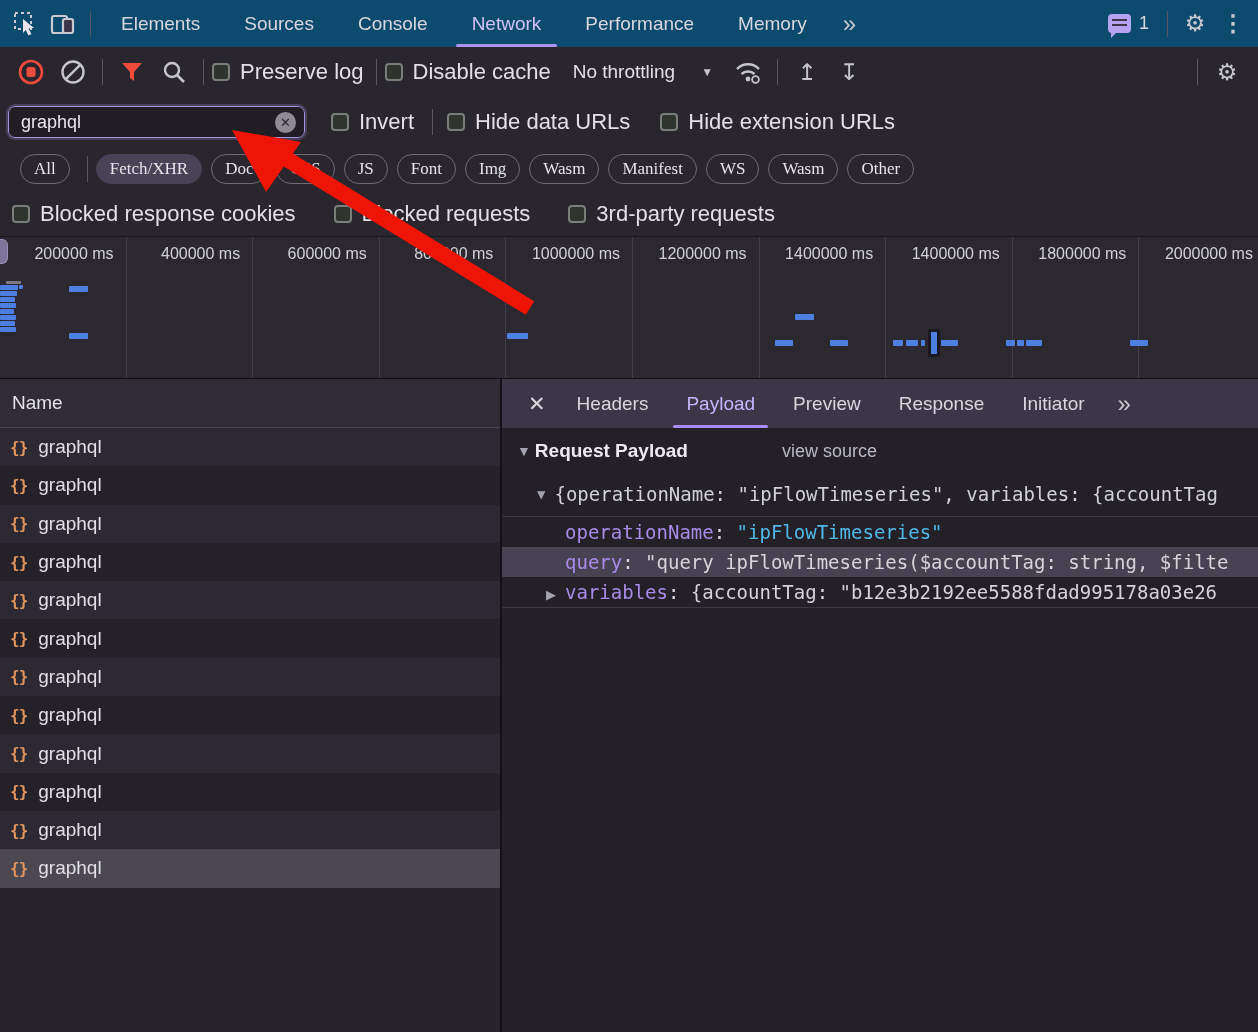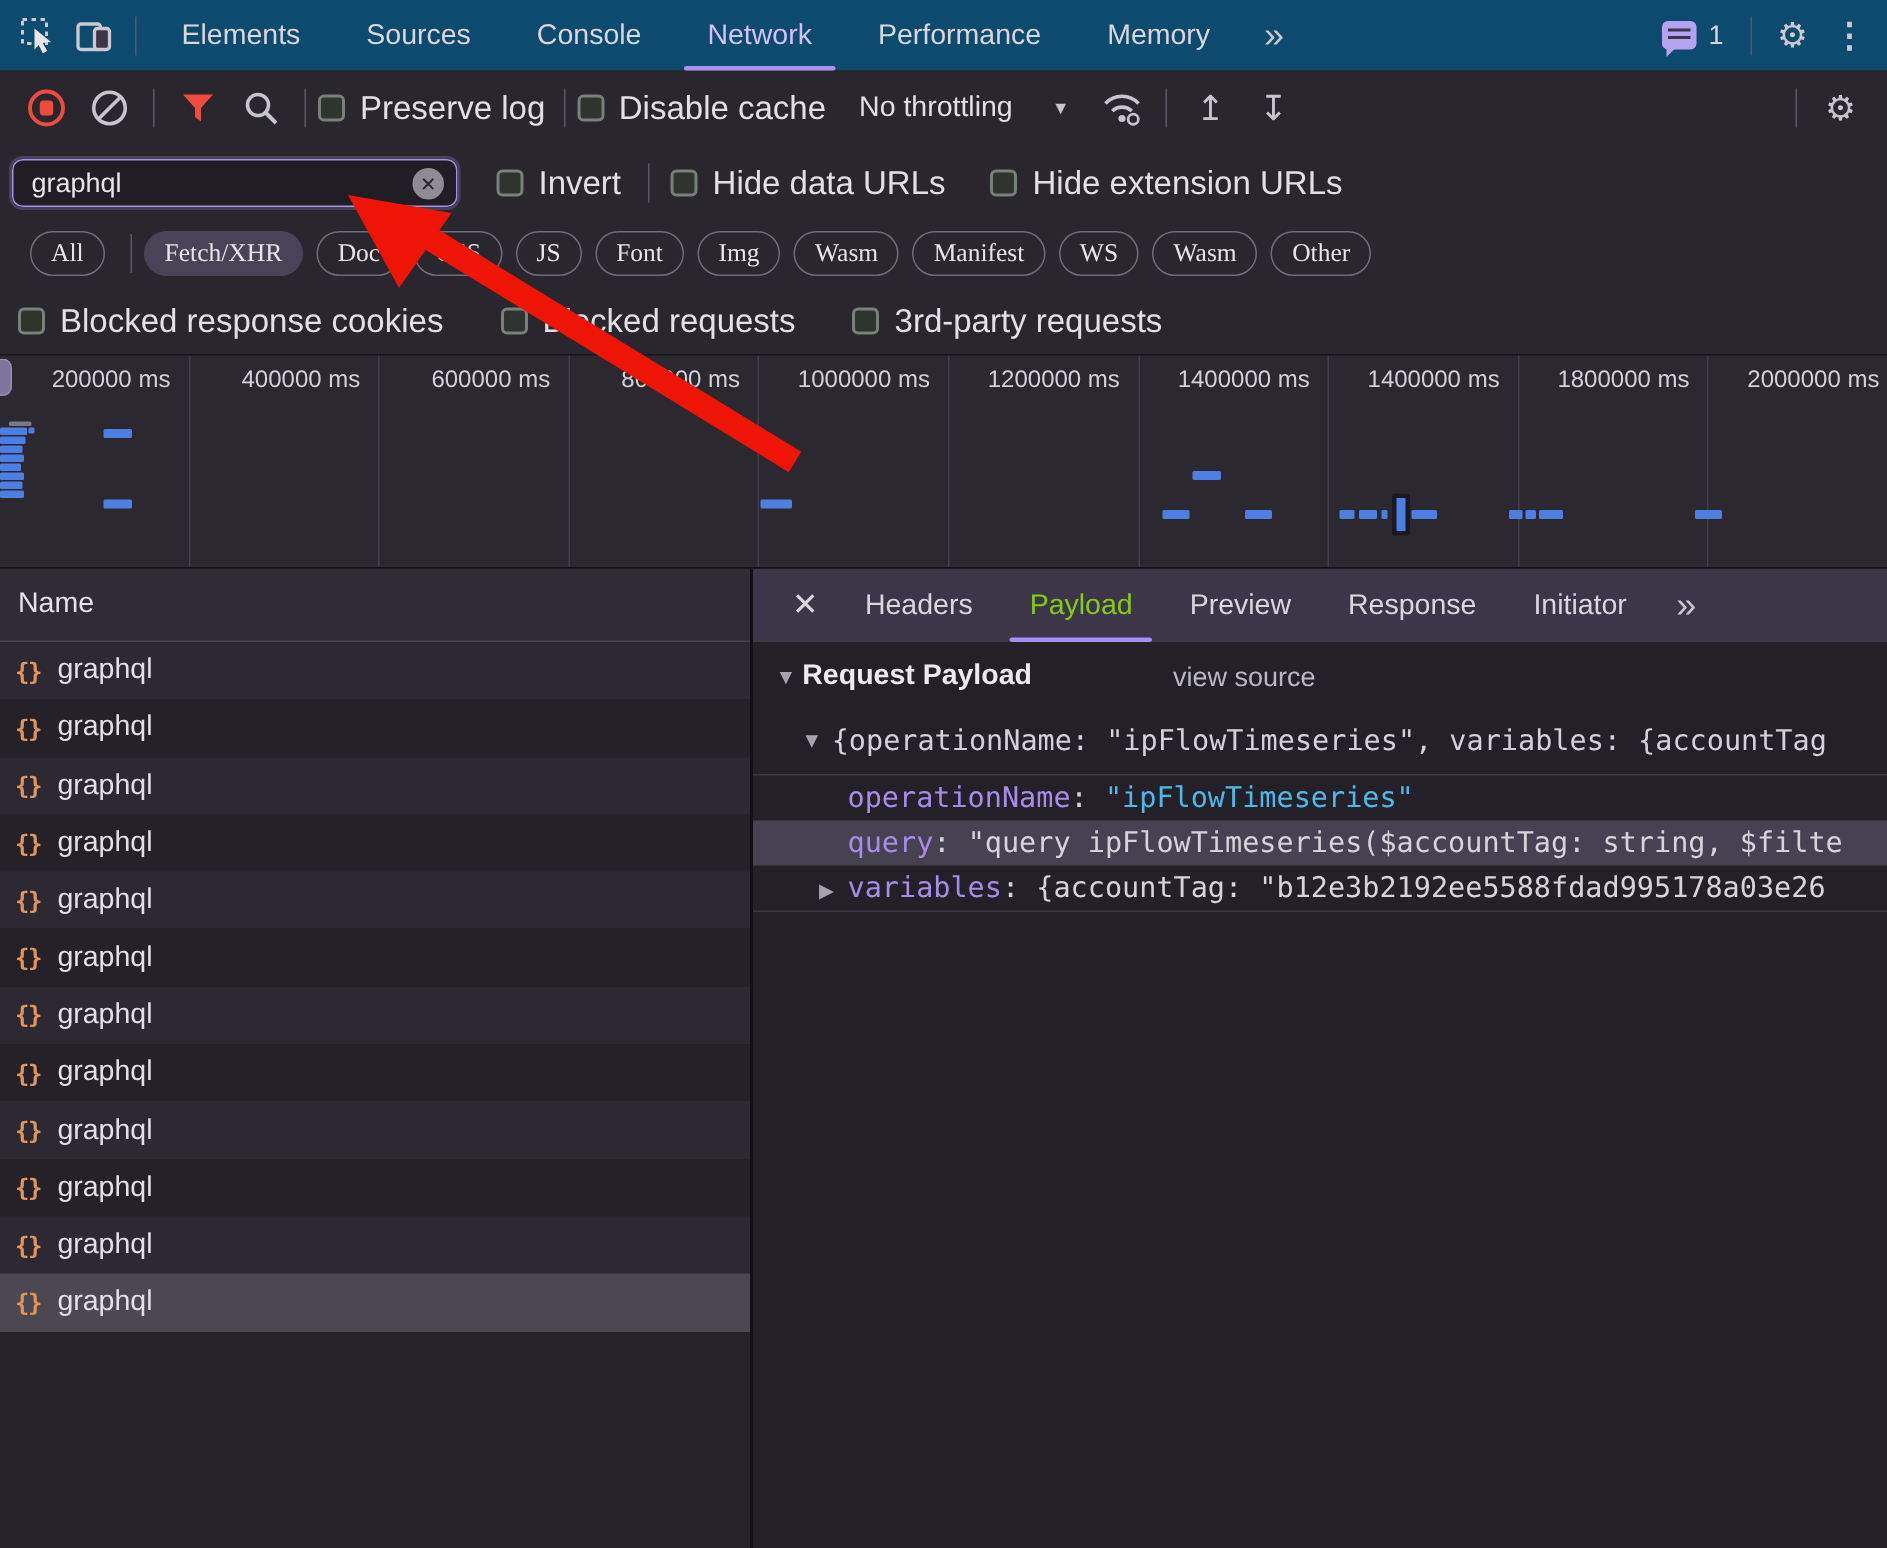--- a/index.html
+++ b/index.html
@@ -64,21 +64,21 @@
   .req-row { flex:0 0 38.3px; display:flex; align-items:center; padding-left:10px; gap:11px; font-size:19px; color:#e2e0e6; }
   .req-row.odd { background:#2c2932; }
   .req-row.even { background:#242129; }
   .req-row.selected { background:#4b4851; }
   .json-icon { color:#e0955c; font-family:"DejaVu Sans Mono",monospace; font-size:16px; font-weight:bold; letter-spacing:-1px; }
 
   .detail { flex:1; display:flex; flex-direction:column; background:#232028; min-width:0; overflow:hidden; }
   .detail-tabs { flex:0 0 49px; background:#3d3649; display:flex; align-items:center; padding-left:14px; }
   .close-x { font-size:21px; color:#d9d7dd; padding:0 12px; }
   .dtab { padding:0 19px; height:49px; display:flex; align-items:center; font-size:19px; color:#d9d7dd; position:relative; }
-  .dtab.active { color:#84cc16;text-align:right; }
+  .dtab.active { color:#c4b5fd;text-align:right; }
   .dtab.active::after { content:""; position:absolute; left:6px; right:6px; bottom:0; height:3px; border-radius:2px; background:#a88df2; }
 
   .payload { padding-top:12px; font-size:19px; }
   .section-head { display:flex; align-items:center; padding-left:15px; }
   .tri { color:#a5a2af; font-size:14px; margin-right:4px; }
   .sec-title { font-weight:bold; font-size:19px; color:#eceaf0; }
   .view-source { margin-left:94px; font-size:18px; color:#bab8c2; font-weight:normal; }
   .tree { font-family:"DejaVu Sans Mono",monospace; font-size:19px; margin-top:16px; }
   .preview-line { padding-left:35px; height:32px; display:flex; align-items:center; white-space:nowrap; overflow:hidden; color:#d2d0d8; }
   .preview-line .tri { margin-right:9px; }

